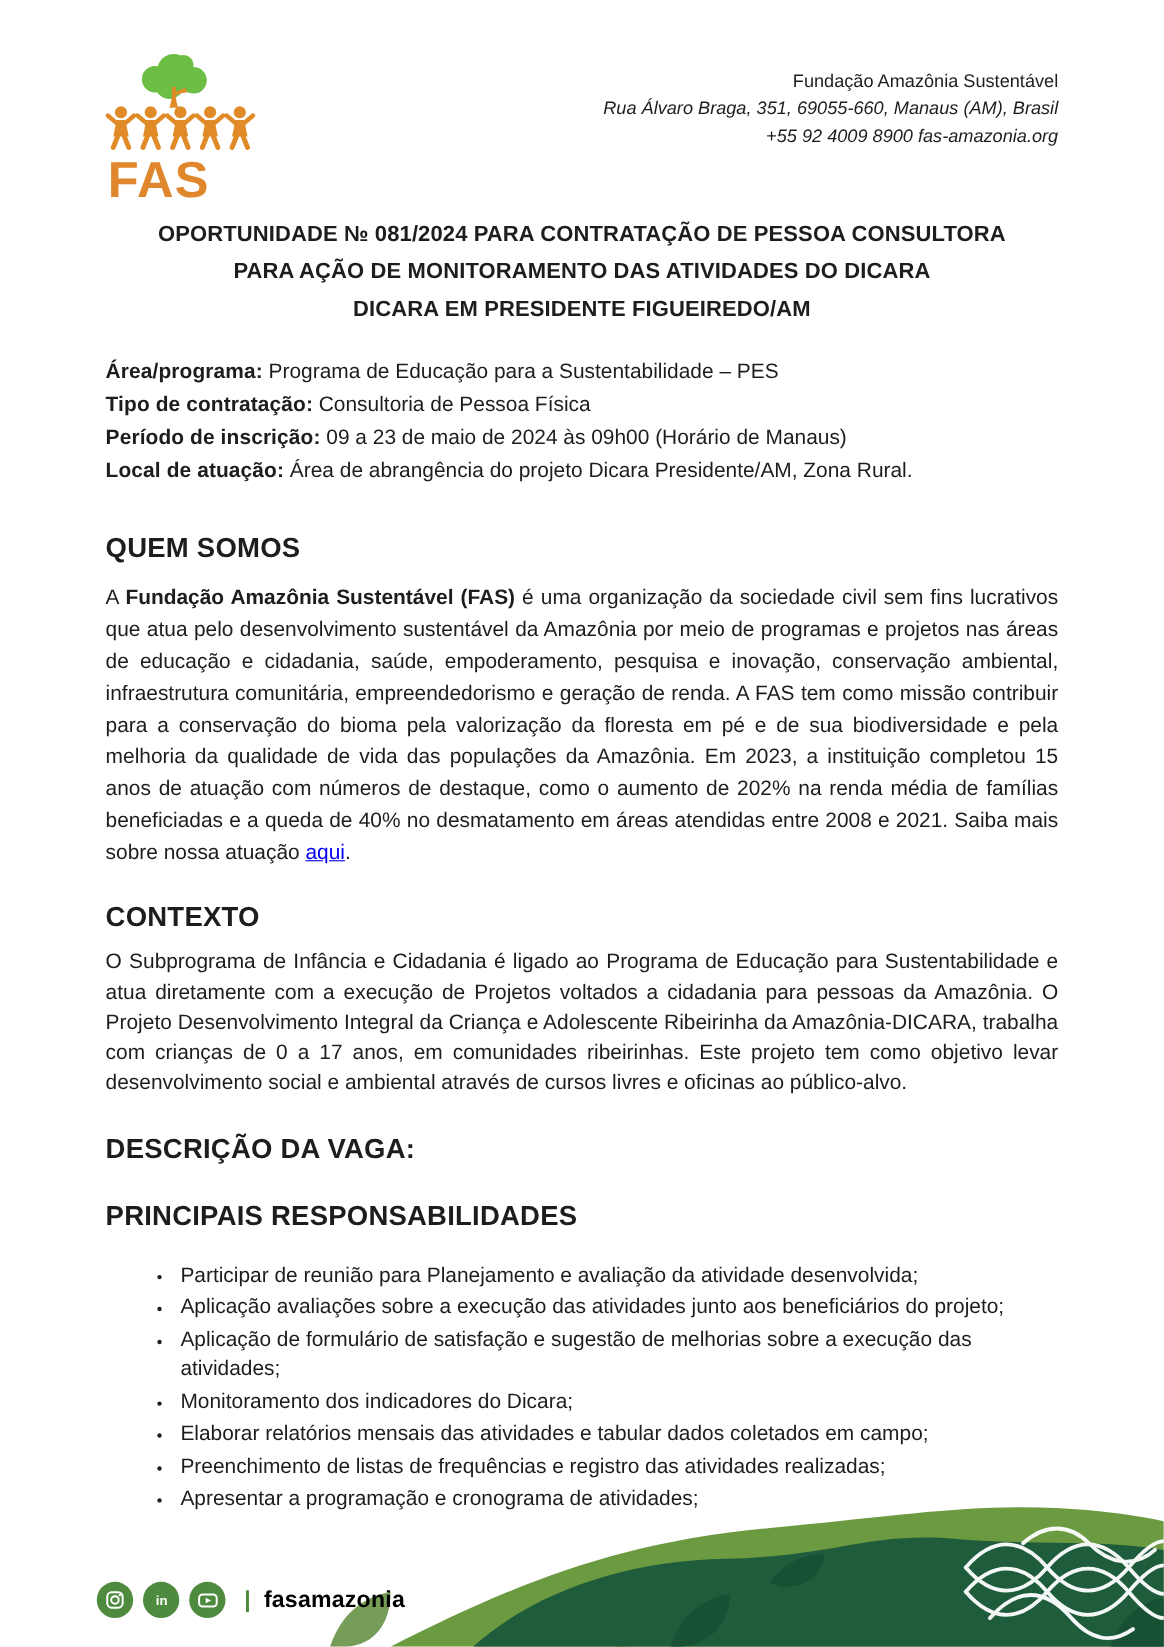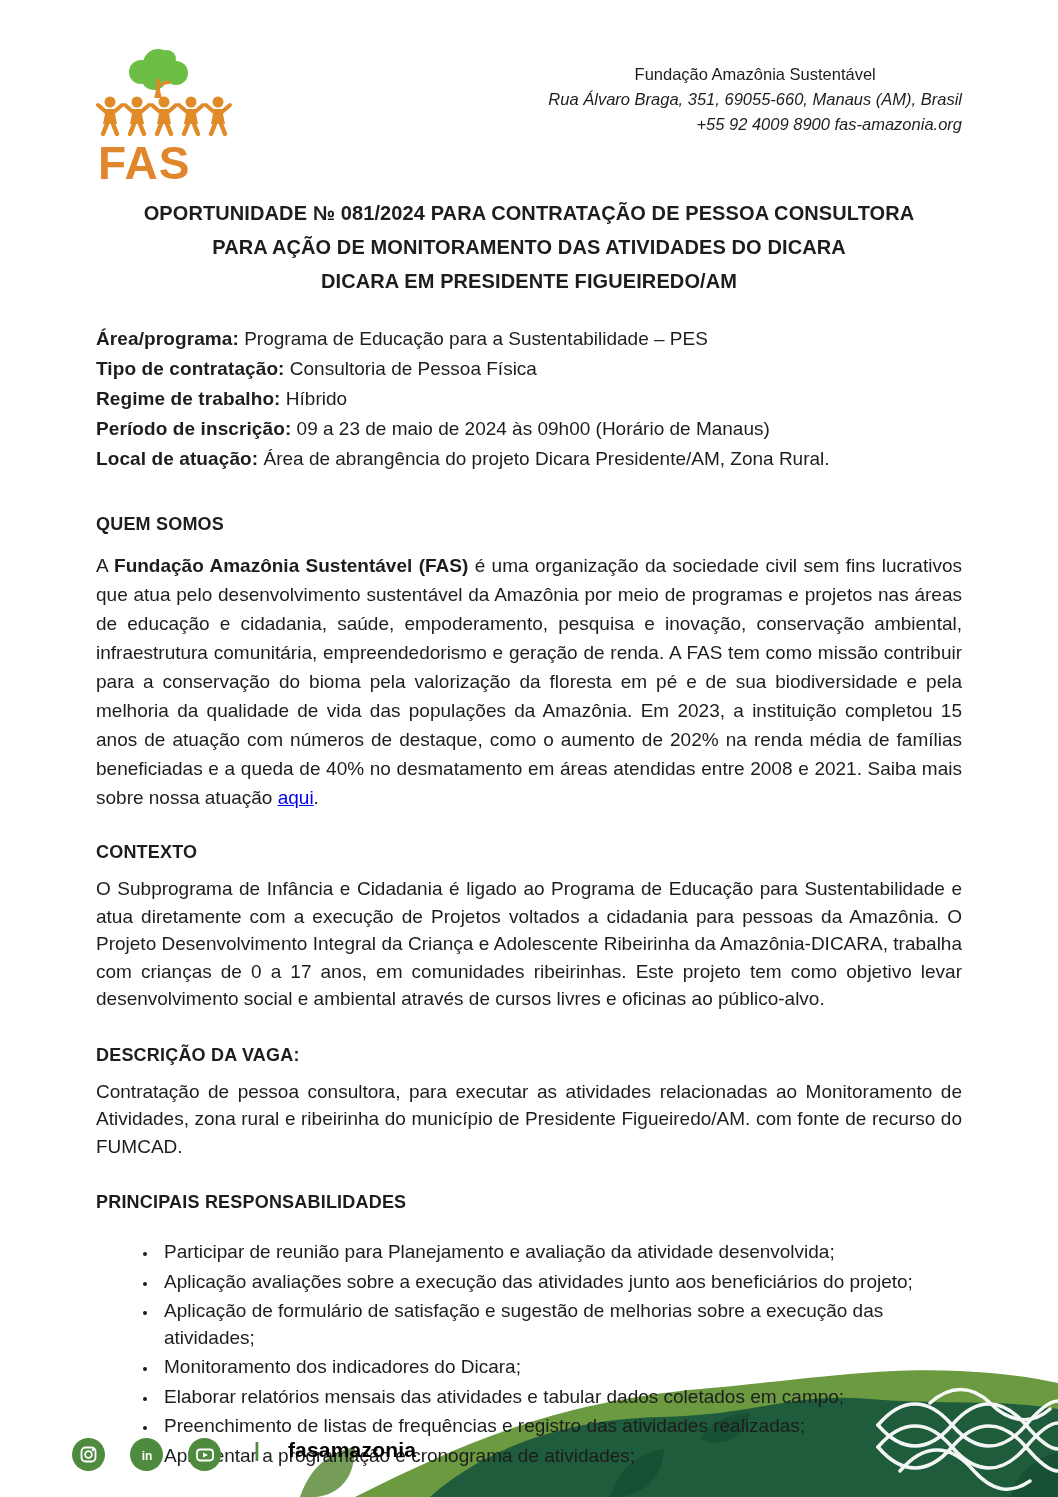--- a/index.html
+++ b/index.html
@@ -10,49 +10,49 @@
   }
   .page{position:relative;width:1058px;height:1497px;}
   .content{padding:0 96px;position:relative;z-index:1;}
 
   
   .header{display:flex;justify-content:space-between;align-items:flex-start;padding-top:46px;}
   .logo-block{width:150px;}
   .logo-art{display:block;}
   .logo-text{font-weight:bold;font-size:46px;letter-spacing:1px;color:#E0862D;line-height:1;margin-top:2px;margin-left:2px;}
   .contact{text-align:right;font-size:16.5px;line-height:1.5;padding-top:16px;}
-  .contact .org{font-style:normal;text-align:center;}
+  .contact .org{font-style:normal;}
   .contact .addr,.contact .phone{font-style:italic;}
 
   
   .title{margin-top:10px;text-align:center;font-weight:bold;font-size:20px;line-height:34px;letter-spacing:.1px;}
 
   
   .fields{margin-top:26px;font-size:19px;line-height:30px;}
   .fields b{letter-spacing:.1px;}
 
   
-  .sec-heading{font-weight:bold;font-size:18px;letter-spacing:.2px;}
+  .sec-heading{font-weight:bold;font-size:25px;letter-spacing:.2px;}
   .p-just{text-align:justify;font-size:19px;}
   .qs-heading{margin-top:40px;}
   .qs-para{margin-top:16px;line-height:29px;}
   .ctx-heading{margin-top:30px;}
   .ctx-para{margin-top:12px;line-height:27.5px;}
   .dv-heading{margin-top:32px;}
   .dv-para{margin-top:12px;line-height:27.5px;}
   .pr-heading{margin-top:32px;}
   a.inline-link{color:#0000EE;text-decoration:underline;}
 
   ul.resp{margin:26px 0 0 0;padding-left:62px;font-size:19px;line-height:26.5px;}
   ul.resp li{padding-left:6px;margin-bottom:3px;}
   ul.resp li::marker{font-size:14px;}
 
   
   .footer-art{position:absolute;left:0;bottom:0;width:1058px;height:150px;z-index:0;pointer-events:none;}
-  .social{position:absolute;left:72px;bottom:26px;display:flex;align-items:flex-start;gap:25px;z-index:2;}
+  .social{position:absolute;left:88px;bottom:26px;display:flex;align-items:center;gap:9px;z-index:2;}
   .icon-circle{width:33px;height:33px;border-radius:50%;background:#4E8B3F;display:flex;align-items:center;justify-content:center;}
   .social .pipe{color:#4E8B3F;font-weight:bold;font-size:21px;margin:0 3px 0 8px;}
   .social .handle{color:#000000;font-weight:bold;font-size:21px;letter-spacing:.2px;}
 </style>
 </head>
 <body>
 
 <div class="page">
 
   <div class="content">
@@ -128,33 +128,31 @@
 
     <div class="title">
       <div>OPORTUNIDADE № 081/2024 PARA CONTRATAÇÃO DE PESSOA CONSULTORA</div>
       <div>PARA AÇÃO DE MONITORAMENTO DAS ATIVIDADES DO DICARA</div>
       <div>DICARA EM PRESIDENTE FIGUEIREDO/AM</div>
     </div>
 
     <div class="fields">
       <div><b>Área/programa:</b><span> Programa de Educação para a Sustentabilidade – PES</span></div>
       <div><b>Tipo de contratação:</b><span> Consultoria de Pessoa Física</span></div>
-      <div><b>Regime de trabalho:</b><span> Híbrido</span></div>
       <div><b>Período de inscrição:</b><span> 09 a 23 de maio de 2024 às 09h00 (Horário de Manaus)</span></div>
       <div><b>Local de atuação:</b><span> Área de abrangência do projeto Dicara Presidente/AM, Zona Rural.</span></div>
     </div>
 
     <div class="sec-heading qs-heading">QUEM SOMOS</div>
     <p class="p-just qs-para"><span>A </span><b>Fundação Amazônia Sustentável (FAS)</b><span> é uma organização da sociedade civil sem fins lucrativos que atua pelo desenvolvimento sustentável da Amazônia por meio de programas e projetos nas áreas de educação e cidadania, saúde, empoderamento, pesquisa e inovação, conservação ambiental, infraestrutura comunitária, empreendedorismo e geração de renda. A FAS tem como missão contribuir para a conservação do bioma pela valorização da floresta em pé e de sua biodiversidade e pela melhoria da qualidade de vida das populações da Amazônia. Em 2023, a instituição completou 15 anos de atuação com números de destaque, como o aumento de 202% na renda média de famílias beneficiadas e a queda de 40% no desmatamento em áreas atendidas entre 2008 e 2021. Saiba mais sobre nossa atuação </span><a href="#" class="inline-link">aqui</a><span>.</span></p>
 
     <div class="sec-heading ctx-heading">CONTEXTO</div>
     <p class="p-just ctx-para">O Subprograma de Infância e Cidadania é ligado ao Programa de Educação para Sustentabilidade e atua diretamente com a execução de Projetos voltados a cidadania para pessoas da Amazônia. O Projeto Desenvolvimento Integral da Criança e Adolescente Ribeirinha da Amazônia-DICARA, trabalha com crianças de 0 a 17 anos, em comunidades ribeirinhas. Este projeto tem como objetivo levar desenvolvimento social e ambiental através de cursos livres e oficinas ao público-alvo.</p>
 
     <div class="sec-heading dv-heading">DESCRIÇÃO DA VAGA:</div>
-    <p class="p-just dv-para">Contratação de pessoa consultora, para executar as atividades relacionadas ao Monitoramento de Atividades, zona rural e ribeirinha do município de Presidente Figueiredo/AM. com fonte de recurso do FUMCAD.</p>
 
     <div class="sec-heading pr-heading">PRINCIPAIS RESPONSABILIDADES</div>
     <ul class="resp">
       <li>Participar de reunião para Planejamento e avaliação da atividade desenvolvida;</li>
       <li>Aplicação avaliações sobre a execução das atividades junto aos beneficiários do projeto;</li>
       <li>Aplicação de formulário de satisfação e sugestão de melhorias sobre a execução das atividades;</li>
       <li>Monitoramento dos indicadores do Dicara;</li>
       <li>Elaborar relatórios mensais das atividades e tabular dados coletados em campo;</li>
       <li>Preenchimento de listas de frequências e registro das atividades realizadas;</li>
       <li>Apresentar a programação e cronograma de atividades;</li>

